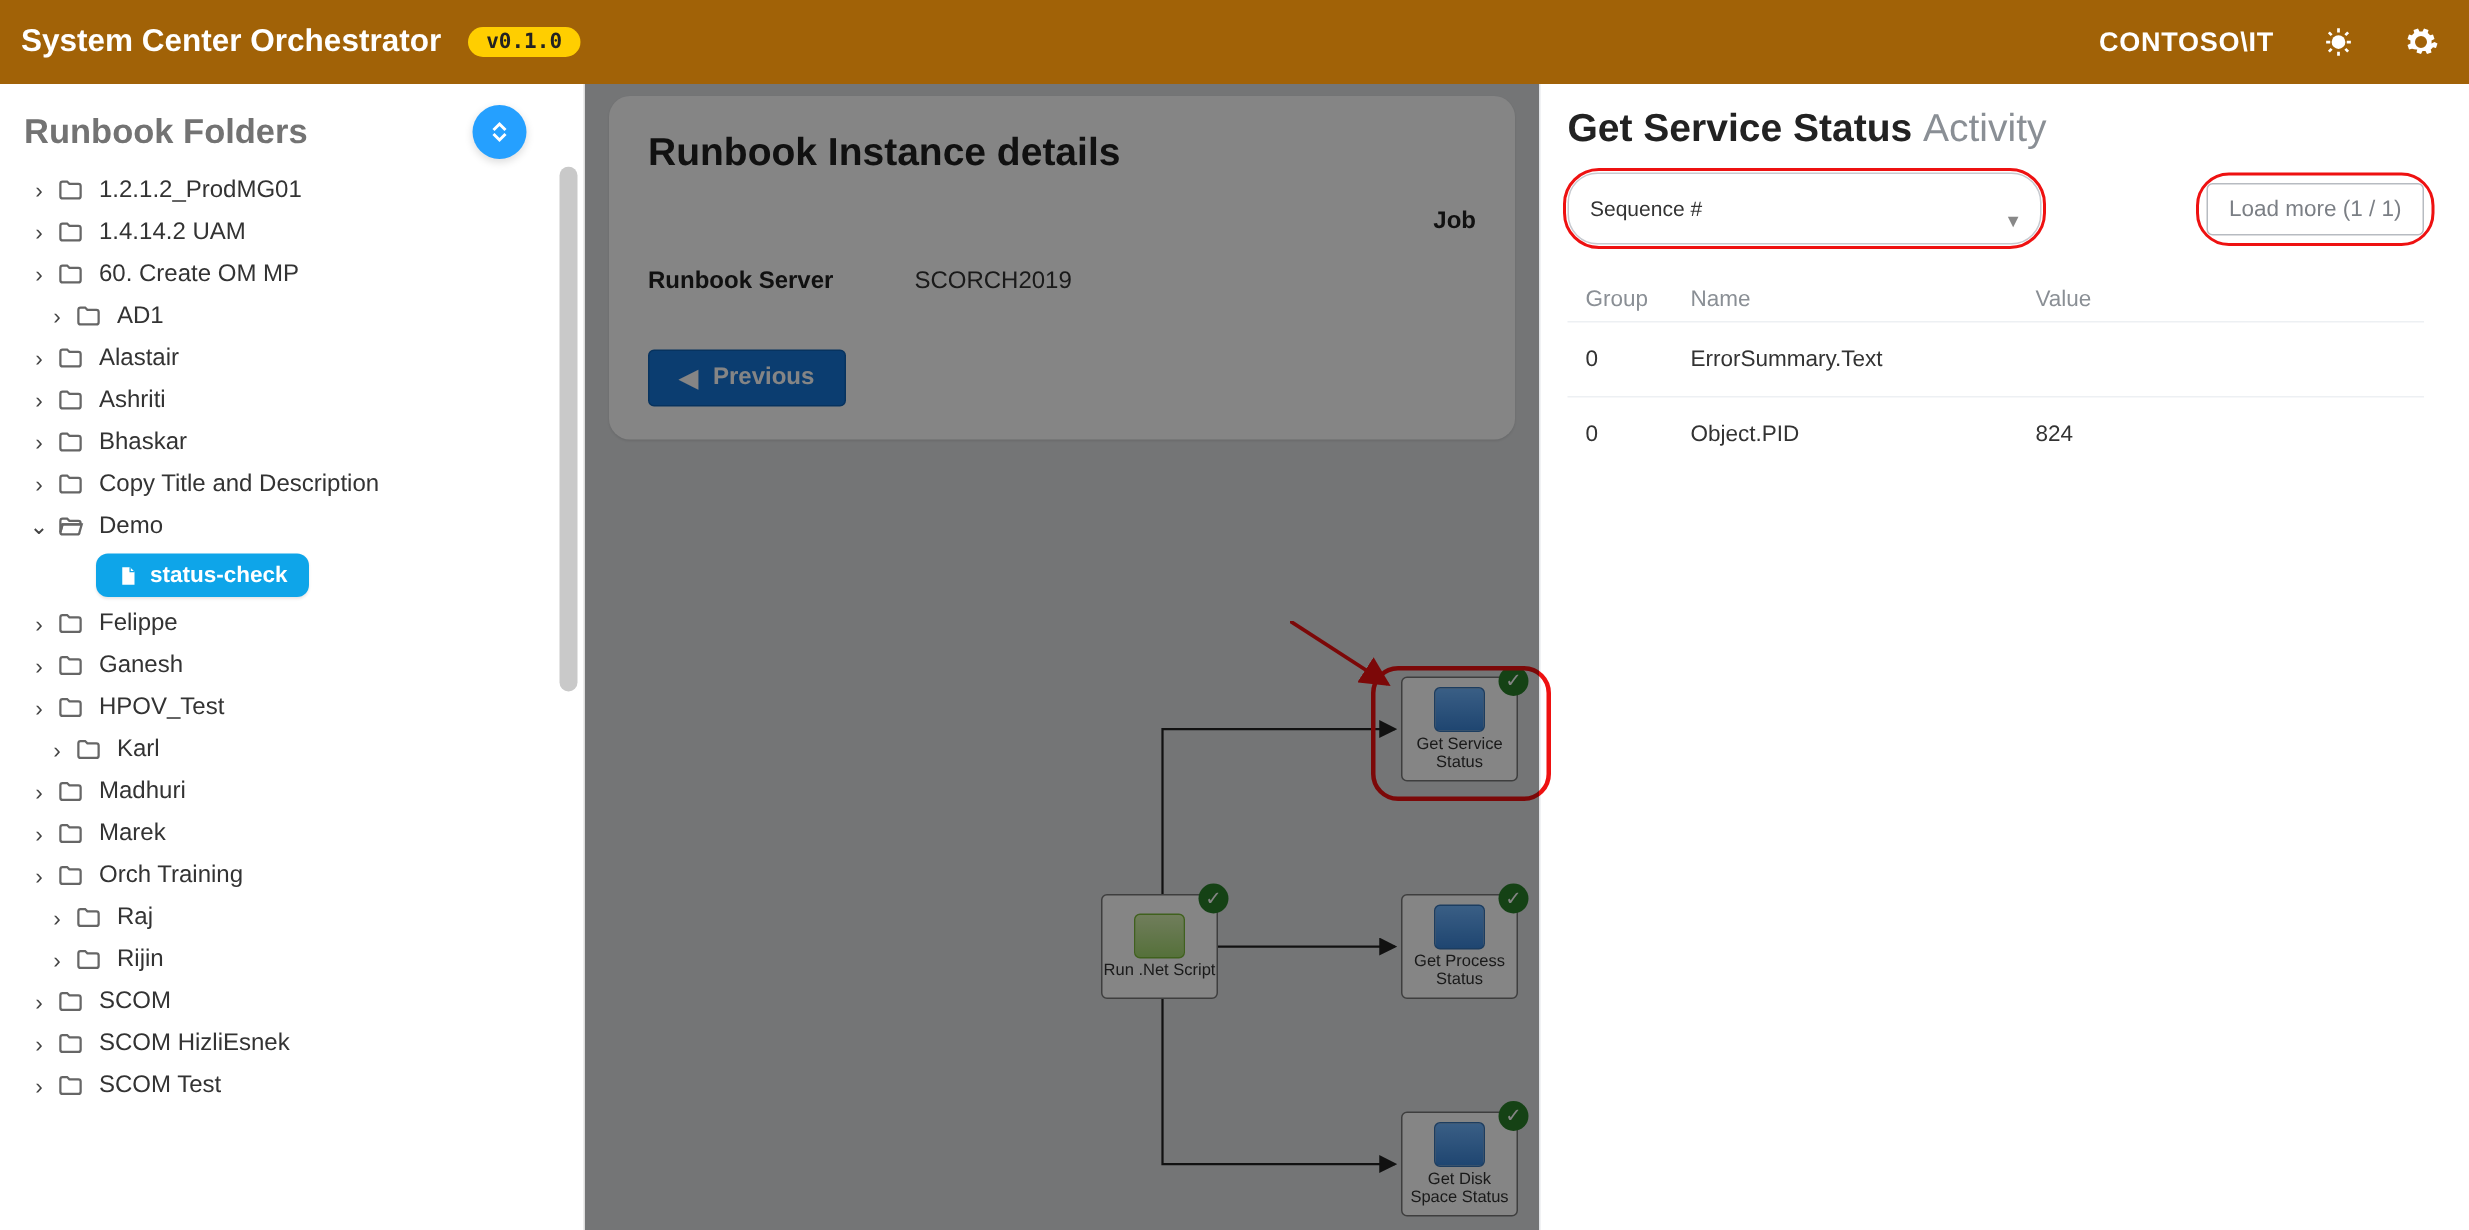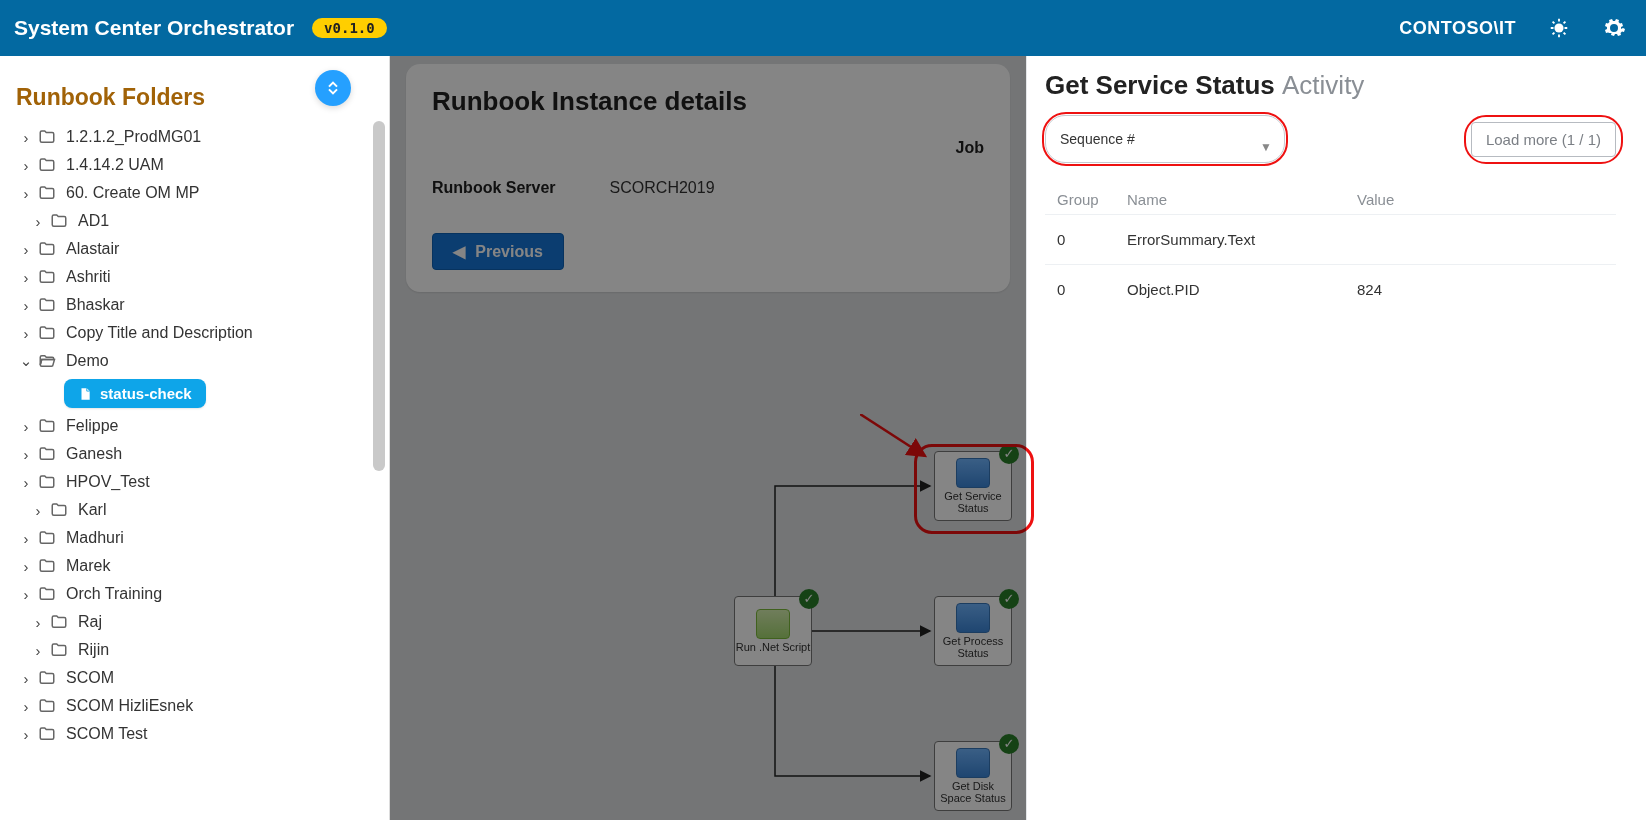--- a/index.html
+++ b/index.html
@@ -8,39 +8,39 @@
     font-family: "Segoe UI", Arial, sans-serif;
     background: #fff;
     color: #333;
     width: 1646px;
     height: 820px;
     overflow: hidden;
   }
   
   .topbar {
     height: 56px;
-    background: #0369a1;
+    background: #a16207;
     color: #fff;
     display: flex; align-items: center;
     padding: 0 20px 0 14px;
   }
   .brand { font-size: 21px; font-weight: 700; margin-right: 18px; }
   .version-badge { background:#ffce00; color:#222; font-family:Consolas,monospace; font-size:14px; padding:2px 12px; border-radius:14px; font-weight:700;}
   .topbar .right { margin-left:auto; display:flex; align-items:center; gap:32px;}
   .topbar .user { font-size:18px; font-weight:600; letter-spacing:.5px;}
   .icon { display:inline-flex; align-items:center; justify-content:center;}
   
   .main { display:flex; height: calc(100% - 56px); }
   .sidebar {
     width: 390px; border-right:1px solid #dcdcdc; position:relative;
     display:flex; flex-direction:column;
   }
   .sidebar-title {
-    font-size:23px; font-weight:800; color:#a16207;
-    padding: 28px 16px 10px 16px;
+    font-size:23px; font-weight:800; color:#737373;
+    padding: 18px 16px 10px 16px;
   }
   .collapse-btn {
     position:absolute; top:14px; right:38px;
     width:36px; height:36px; border-radius:50%;
     background:#25a0ff; color:#fff; display:flex; align-items:center; justify-content:center;
     box-shadow:0 2px 6px rgba(0,0,0,.15);
   }
   .tree { overflow:auto; padding: 2px 8px 20px 8px; position:relative;}
   .tree-inner { width: calc(100% - 16px); }
   .tree-scrollbar { position:absolute; top:0; right:4px; width:12px; height:350px; background:#c9c9c9; border-radius:6px;}
@@ -112,21 +112,21 @@
   
   .panel {
     width:620px; background:#fff; border-left:1px solid #e4e6e9;
     display:flex; flex-direction:column; padding: 12px 30px 0 18px;
   }
   .panel-title { font-size:26px; font-weight:600; color:#222; margin:2px 0 14px 0;}
   .panel-title .sub { color:#8a8f95; font-weight:400;}
   .panel-row1 { display:flex; align-items:center; gap:14px; }
   .seq {
     position:relative;
-    width:240px; height:48px; border:1px solid #c7cad0; border-radius:20px;
+    width:316px; height:48px; border:1px solid #c7cad0; border-radius:20px;
     font-size:14px; color:#333; padding:4px 14px; display:flex; flex-direction:column; justify-content:center;
   }
   .seq.highlight::after {
     content:""; position:absolute; inset:-4px; border:2.5px solid #e11; border-radius:24px; pointer-events:none;
   }
   .seq .caret { position:absolute; right:12px; bottom:8px; color:#888; font-size:12px;}
   .loadmore {
     margin-left:auto; position:relative;
     border:1px solid #b7bbc1; color:#7b7f85; background:#fff;
     padding:8px 14px; border-radius:4px; font-size:15px;

